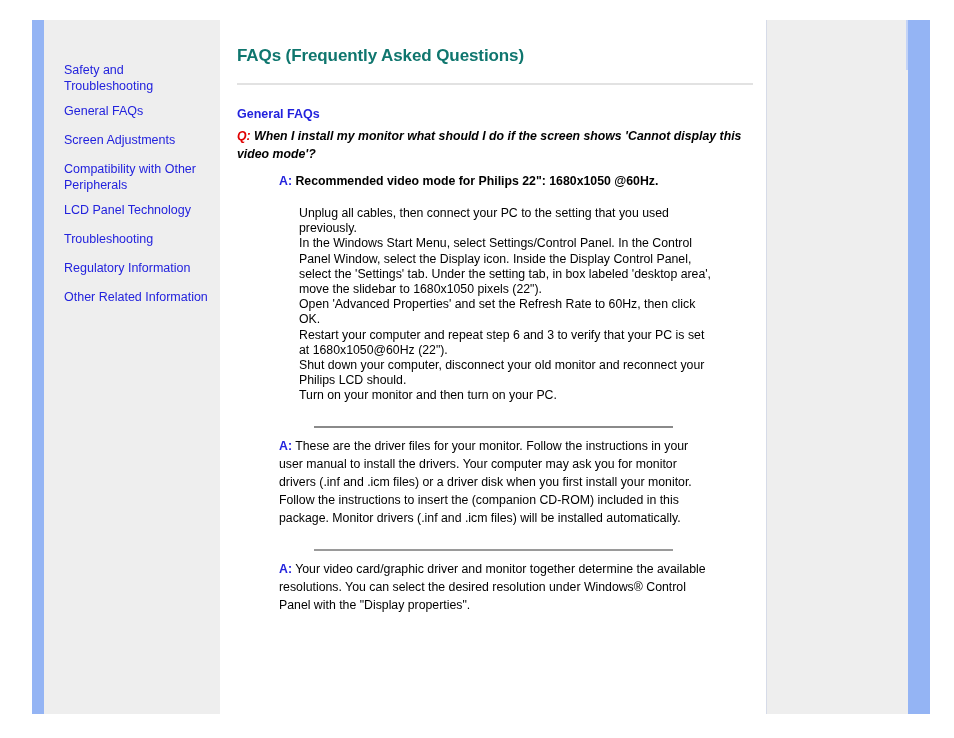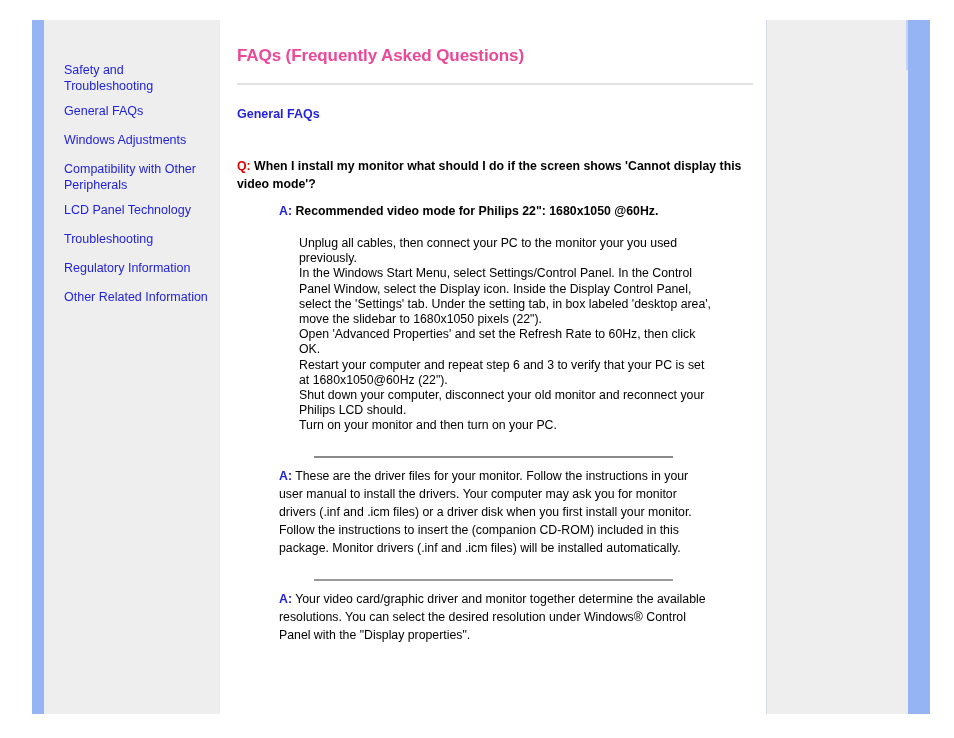--- a/index.html
+++ b/index.html
@@ -104,21 +104,21 @@
   }
   .content-inner {
     padding: 0 14px 0 17px;
   }
 
   .page-title {
     margin: 0;
     padding-top: 26px;
     font-size: 17px;
     font-weight: bold;
-    color: #ec4899;
+    color: #0f766e;
     letter-spacing: -0.1px;
   }
 
   .title-rule {
     margin-top: 17px;
     height: 2px;
     background: #e2e2e2;
     width: 516px;
   }
 
@@ -127,25 +127,26 @@
     font-size: 12.5px;
     font-weight: bold;
     color: #2222dd;
   }
 
   .qa-block {
     margin-top: 0;
   }
 
   .question {
-    margin-top: 36px;
+    margin-top: 6px;
     font-size: 12.3px;
     font-weight: bold;
     color: #000000;
     line-height: 18px;
+    font-style: italic;
   }
   .q-marker {
     color: #e00000;
     font-weight: bold;
   }
   .a-marker {
     color: #2222dd;
     font-weight: bold;
   }
 
@@ -191,21 +192,21 @@
 <body>
 
 <div class="page-root">
 
   <div class="left-accent"></div>
 
   <nav class="sidebar">
     <div class="sidebar-inner">
       <a class="sidebar-item group-gap" href="#">Safety and Troubleshooting</a>
       <a class="sidebar-item" href="#">General FAQs</a>
-      <a class="sidebar-item" href="#">Windows Adjustments</a>
+      <a class="sidebar-item" href="#">Screen Adjustments</a>
       <a class="sidebar-item group-gap" href="#">Compatibility with Other Peripherals</a>
       <a class="sidebar-item" href="#">LCD Panel Technology</a>
       <a class="sidebar-item" href="#">Troubleshooting</a>
       <a class="sidebar-item" href="#">Regulatory Information</a>
       <a class="sidebar-item" href="#">Other Related Information</a>
     </div>
   </nav>
 
   <main class="content">
     <div class="content-inner">
@@ -218,21 +219,21 @@
       <section class="qa-block">
         <div class="question">
           <span class="q-marker">Q:</span>
           <span>When I install my monitor what should I do if the screen shows 'Cannot display this video mode'?</span>
         </div>
         <div class="answer bold-answer">
           <span class="a-marker">A:</span>
           <span>Recommended video mode for Philips 22": 1680x1050 @60Hz.</span>
         </div>
         <div class="steps">
-          <p class="step-line">Unplug all cables, then connect your PC to the monitor your you used previously.</p>
+          <p class="step-line">Unplug all cables, then connect your PC to the setting that you used previously.</p>
           <p class="step-line">In the Windows Start Menu, select Settings/Control Panel. In the Control Panel Window, select the Display icon. Inside the Display Control Panel, select the 'Settings' tab. Under the setting tab, in box labeled 'desktop area', move the slidebar to 1680x1050 pixels (22").</p>
           <p class="step-line">Open 'Advanced Properties' and set the Refresh Rate to 60Hz, then click OK.</p>
           <p class="step-line">Restart your computer and repeat step 6 and 3 to verify that your PC is set at 1680x1050@60Hz (22").</p>
           <p class="step-line">Shut down your computer, disconnect your old monitor and reconnect your Philips LCD should.</p>
           <p class="step-line">Turn on your monitor and then turn on your PC.</p>
         </div>
         <div class="qa-rule"></div>
       </section>
 
       <section class="qa-block">

